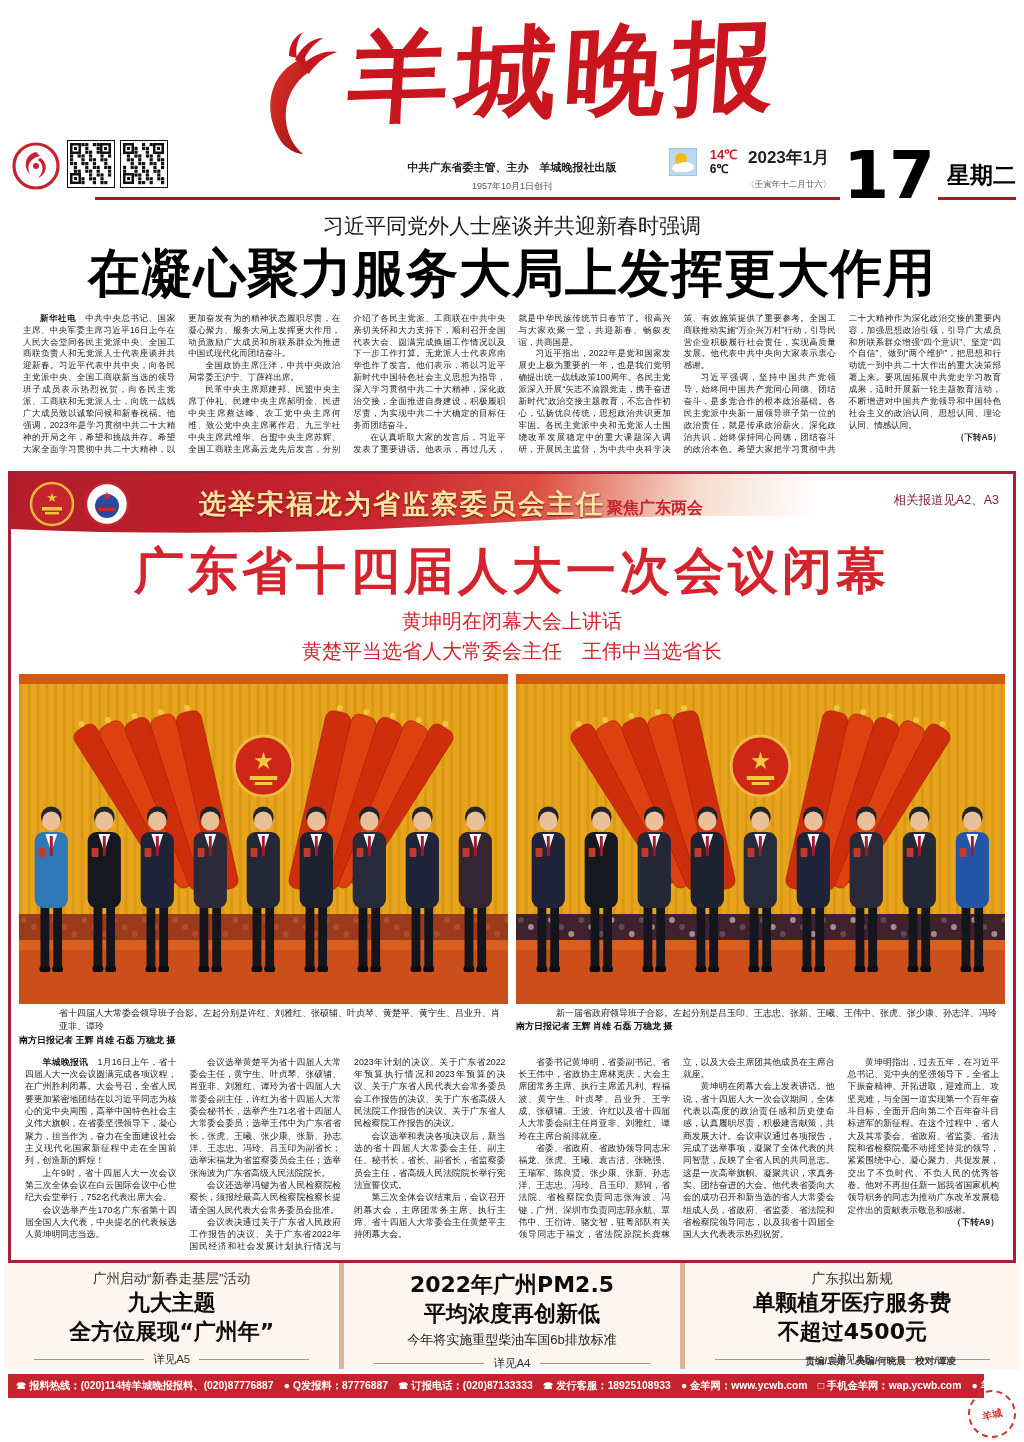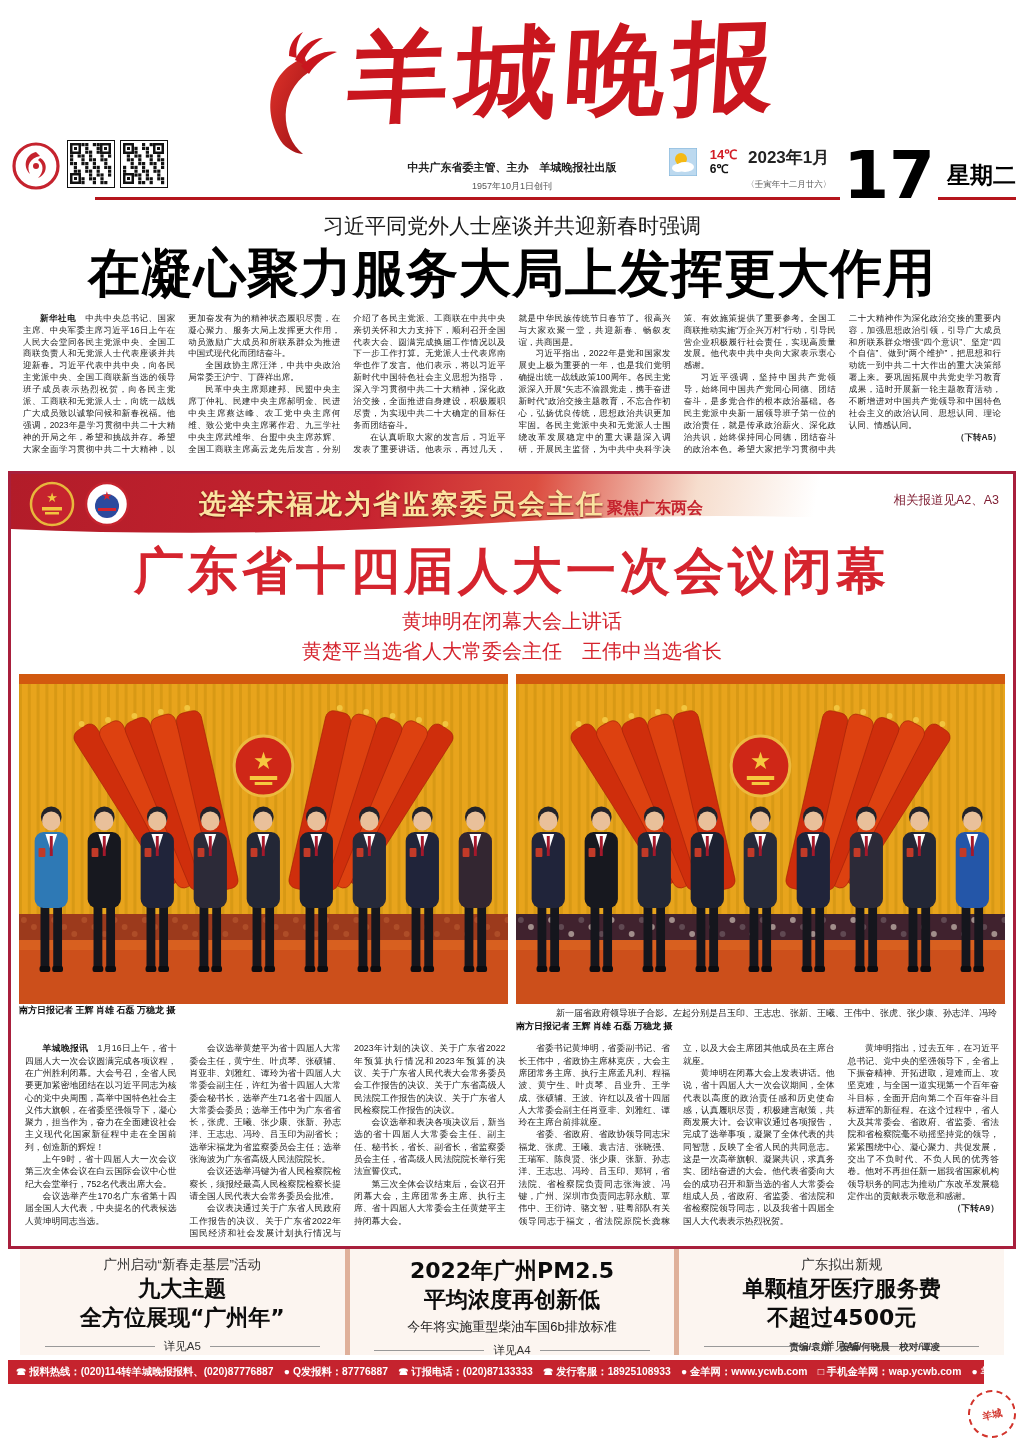--- a/index.html
+++ b/index.html
@@ -51,21 +51,21 @@
             margin:4px 0 2px;font-family:Liberation Mono, monospace;}
   .sp-deck{text-align:center;color:#d5242e;font-size:20px;margin:3px 0;}
   .photos{display:flex;gap:8px;padding:6px 8px 0;}
   .photo-block{flex:1;min-width:0;}
   .photo-block svg{width:100%;height:330px;display:block;}
   .caption{font-size:9px;color:#222;margin-top:3px;line-height:1.5;padding:0 4px 0 40px;}
   .credit{text-align:left;font-weight:bold;padding-right:4px;font-size:9px;color:#111;}
   .sp-article{height:198px;column-count:6;column-gap:13px;column-fill:auto;padding:9px 14px 6px;
               font-size:8.8px;line-height:1.4;text-align:justify;overflow:hidden;color:#222;}
   
-  .briefs{margin:0 20px;height:106px;display:flex;background:#fcf5f0;position:relative;}
+  .briefs{margin:0 4px;height:106px;display:flex;background:#fcf5f0;position:relative;}
   .brief{flex:1;text-align:center;padding-top:7px;}
   .brief+.brief{border-left:5px solid #dfb09a;}
   .bf-kicker{font-size:13.5px;color:#333;}
   .bf-title{font-size:22px;font-weight:900;color:#0c0c0c;line-height:1.22;margin-top:2px;
             font-family:"DejaVu Sans",sans-serif;}
   .bf-sub{font-size:13px;color:#222;margin-top:4px;}
   .bf-ref{margin-top:7px;display:flex;align-items:center;justify-content:center;gap:9px;
           font-size:11.5px;color:#333;}
   .bf-ref i{display:block;width:110px;height:1px;background:#999;}
   .credits{position:absolute;right:64px;bottom:1px;font-size:9.5px;font-weight:bold;color:#3a3a3a;}
@@ -540,20 +540,21 @@
             <rect x="-12" y="292" width="11" height="6" rx="2" fill="#0c0c10"></rect>
             <rect x="1" y="292" width="11" height="6" rx="2" fill="#0c0c10"></rect>
             <rect x="-17" y="158" width="34" height="76" rx="9" fill="#332631"></rect>
             <polygon points="-6,160 6,160 0,178" fill="#fff"></polygon>
             <rect x="-1.5" y="162" width="3" height="20" fill="#a5182b"></rect>
             <rect x="-13" y="174" width="7" height="9" rx="1" fill="#c23a28"></rect>
             <circle cx="0" cy="143" r="10.6" fill="#23232a"></circle>
             <circle cx="0" cy="147" r="9.4" fill="#e9c09a"></circle>
           </g>
         </svg>
+      <div class="caption">省十四届人大常委会领导班子合影。左起分别是许红、刘雅红、张硕辅、叶贞琴、黄楚平、黄宁生、吕业升、肖亚非、谭玲</div>
       <div class="credit">南方日报记者 王辉 肖雄 石磊 万稳龙 摄</div>
     </div>
     <div class="photo-block">
       <svg id="p2" preserveAspectRatio="none" viewBox="0 0 500 330">
           <rect x="0" y="0" width="500" height="252" fill="#e8a41c"></rect>
           <rect x="0" y="0" width="3" height="252" fill="#c08a0c" opacity="0.4"></rect>
           <rect x="9" y="0" width="3" height="252" fill="#c08a0c" opacity="0.4"></rect>
           <rect x="18" y="0" width="3" height="252" fill="#c08a0c" opacity="0.4"></rect>
           <rect x="27" y="0" width="3" height="252" fill="#c08a0c" opacity="0.4"></rect>
           <rect x="36" y="0" width="3" height="252" fill="#c08a0c" opacity="0.4"></rect>

